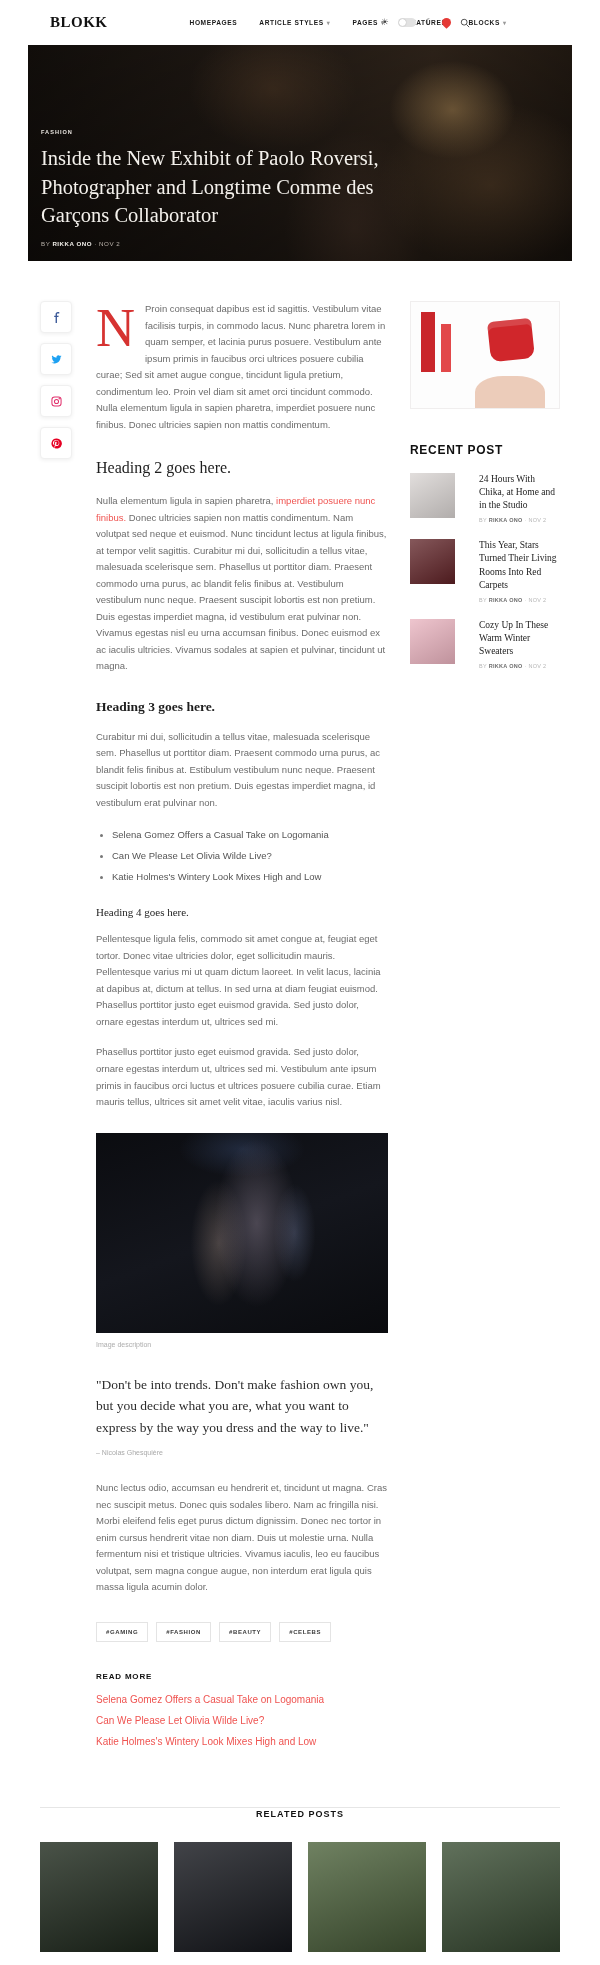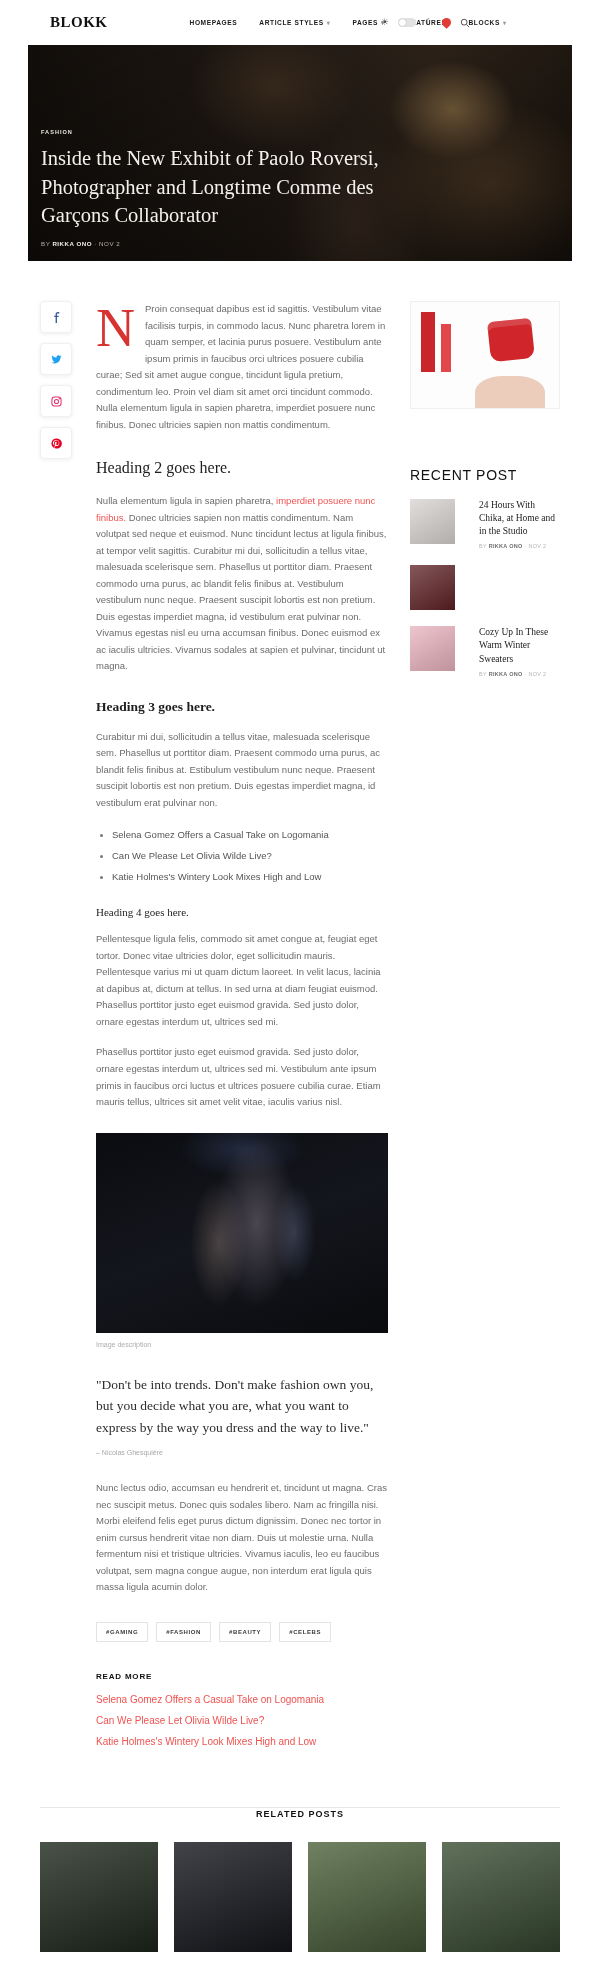--- a/index.html
+++ b/index.html
@@ -71,21 +71,21 @@
   .tag { font-size:6px; font-weight:bold; letter-spacing:.6px; color:#3a3a3a; border:1px solid #e4e4e4; padding:6px 9px; background:#fff; }
   .rm-label { font-size:8px; font-weight:bold; letter-spacing:.8px; color:#111; margin:30px 0 13px; }
   .rm-link { display:block; font-size:10px; color:#ef5350; margin-bottom:10px; }
 
   
   .ad { height:108px; position:relative; background:#fdfdfd; border:1px solid #f0eeee; overflow:hidden; }
   .ad .bag { position:absolute; right:26px; top:18px; width:44px; height:40px; background:#d0262b; border-radius:6px 6px 10px 10px; transform:rotate(-6deg); box-shadow:inset 0 6px 0 rgba(255,255,255,.15); }
   .ad .bar1 { position:absolute; left:10px; top:10px; width:14px; height:60px; background:#c9262b; }
   .ad .bar2 { position:absolute; left:30px; top:22px; width:10px; height:48px; background:#e2484a; }
   .ad .arm { position:absolute; right:14px; bottom:-8px; width:70px; height:40px; background:#ecccba; border-radius:40% 40% 0 0; }
-  .recent-label { font-size:14px; font-weight:normal; letter-spacing:.7px; color:#111; margin:58px 0 4px; }
+  .recent-label { font-size:12px; font-weight:bold; letter-spacing:.7px; color:#111; margin:34px 0 4px; }
   .recent-item { display:flex; gap:24px; margin-top:16px; }
   .recent-thumb { width:45px; height:45px; flex:0 0 45px; background:linear-gradient(150deg, rgba(255,255,255,.25), rgba(0,0,0,.18)); }
   .recent-title { font-family:"Liberation Serif",serif; font-size:9.5px; line-height:1.38; color:#222; display:block; }
   .recent-byline { font-size:5.5px; letter-spacing:.3px; color:#b5b5b5; margin-top:5px; }
   .recent-byline b { color:#6e6e6e; }
 
   
   .related { margin-top:50px; padding:0 40px; }
   .related-header { border-top:1px solid #e6e6e6; text-align:center; }
   .related-header span { display:inline-block; background:#fff; padding:0 16px; font-size:9px; font-weight:bold; letter-spacing:1px; color:#111; transform:translateY(-55%); }
@@ -225,20 +225,24 @@
 
     <div class="recent-item">
       <div class="recent-thumb" style="background-color: rgb(216, 211, 209);"></div>
       <div>
         <span class="recent-title">24 Hours With Chika, at Home and in the Studio</span>
         <div class="recent-byline"><span>BY</span> <b>RIKKA ONO</b> <span>·</span> <span>NOV 2</span></div>
       </div>
     </div>
     <div class="recent-item">
       <div class="recent-thumb" style="background-color: rgb(93, 32, 36);"></div>
+      <div>
+        <span class="recent-title">This Year, Stars Turned Their Living Rooms Into Red Carpets</span>
+        <div class="recent-byline"><span>BY</span> <b>RIKKA ONO</b> <span>·</span> <span>NOV 2</span></div>
+      </div>
     </div>
     <div class="recent-item">
       <div class="recent-thumb" style="background-color: rgb(233, 178, 190);"></div>
       <div>
         <span class="recent-title">Cozy Up In These Warm Winter Sweaters</span>
         <div class="recent-byline"><span>BY</span> <b>RIKKA ONO</b> <span>·</span> <span>NOV 2</span></div>
       </div>
     </div>
   </aside>
 </div>

